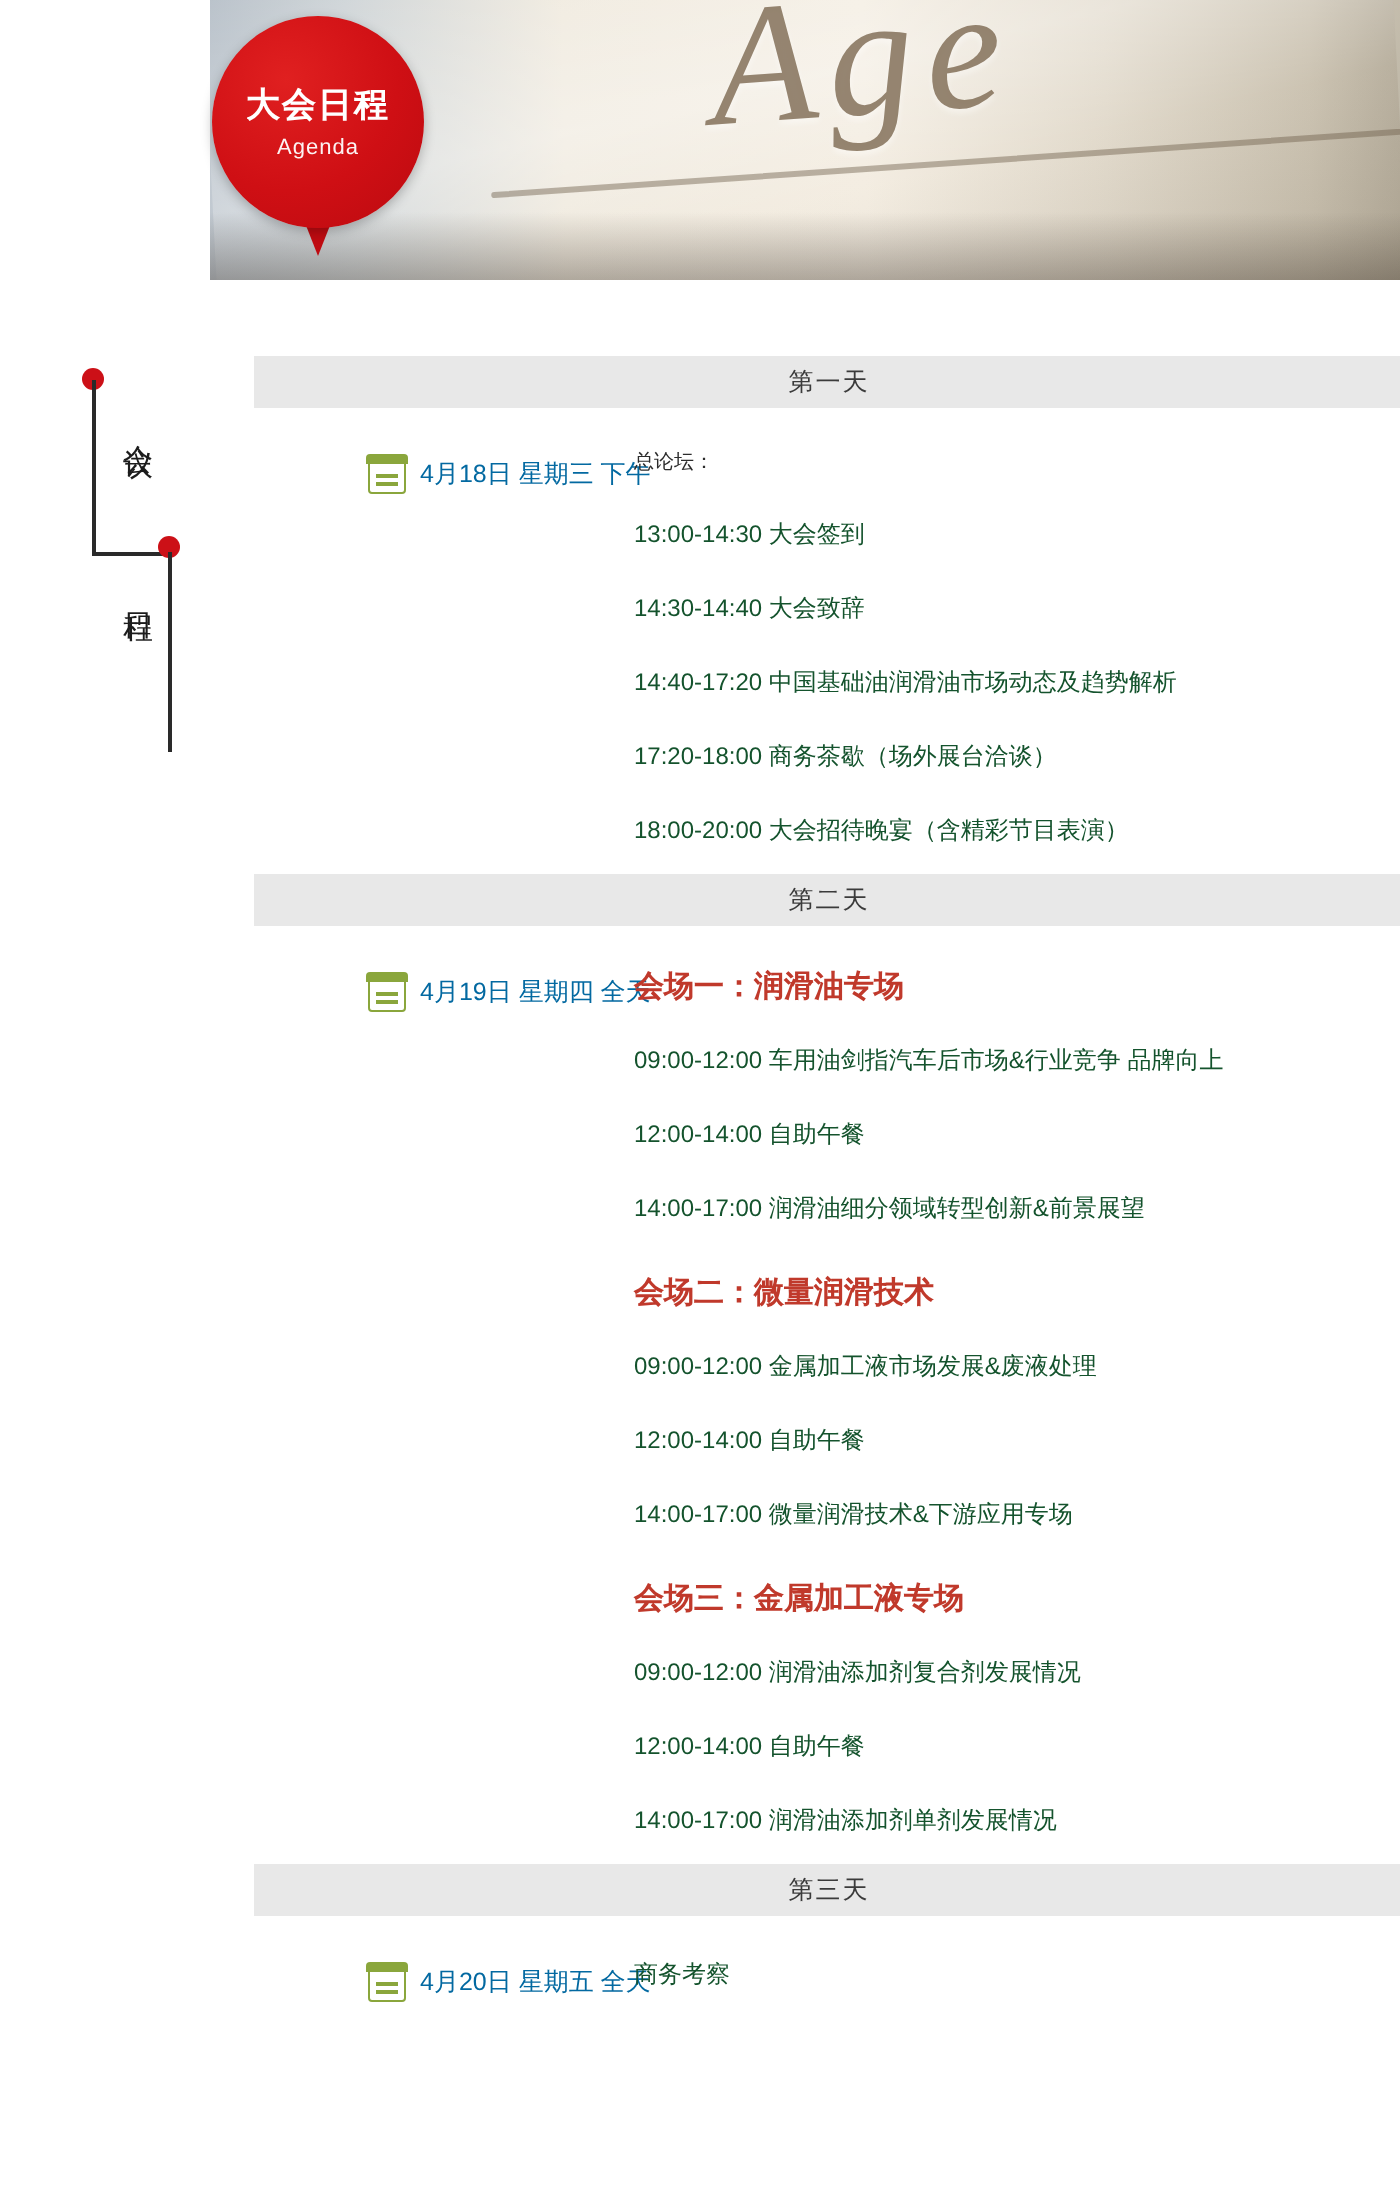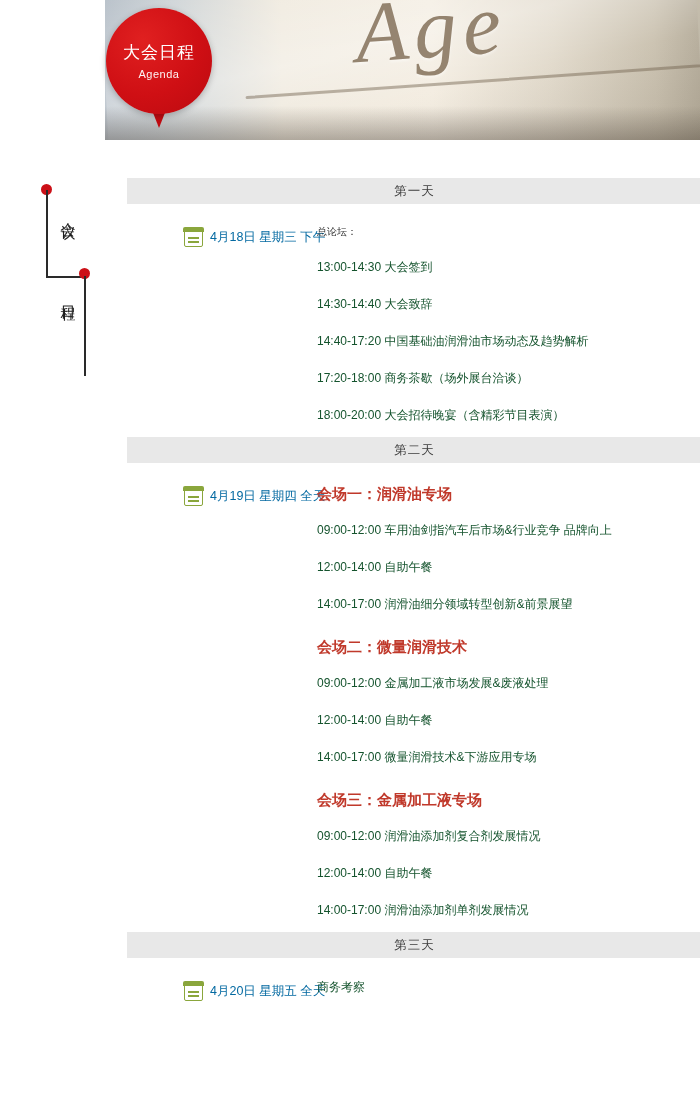--- a/index.html
+++ b/index.html
@@ -97,21 +97,21 @@
     height: 0;
     border-left: 11px solid transparent;
     border-right: 11px solid transparent;
     border-top: 28px solid #bf0b11;
     z-index: 2;
   }
   .badge-cn {
     font-size: 17px;
     letter-spacing: 1px;
     line-height: 1.3;
-    font-weight: 400;
+    font-weight: 700;
   }
   .badge-en {
     font-size: 11px;
     letter-spacing: 0.5px;
     margin-top: 3px;
     opacity: 0.95;
   }
 
   
   .left-rail {

